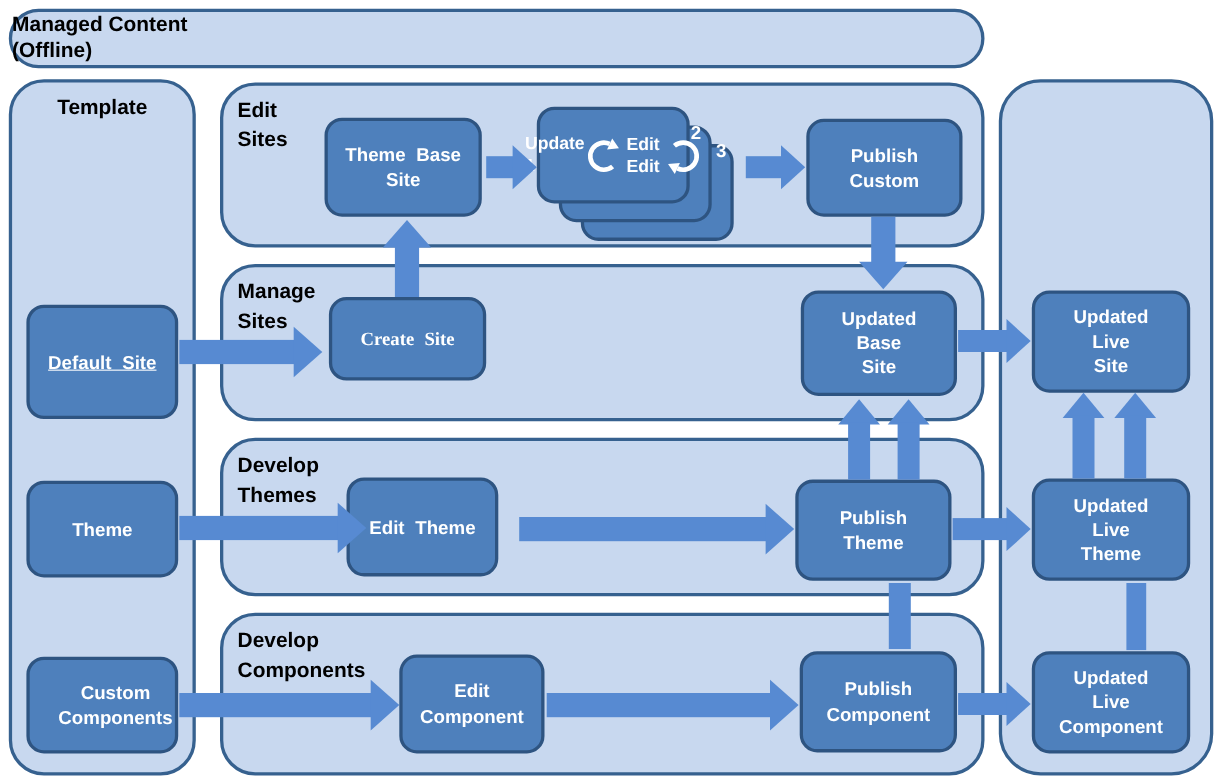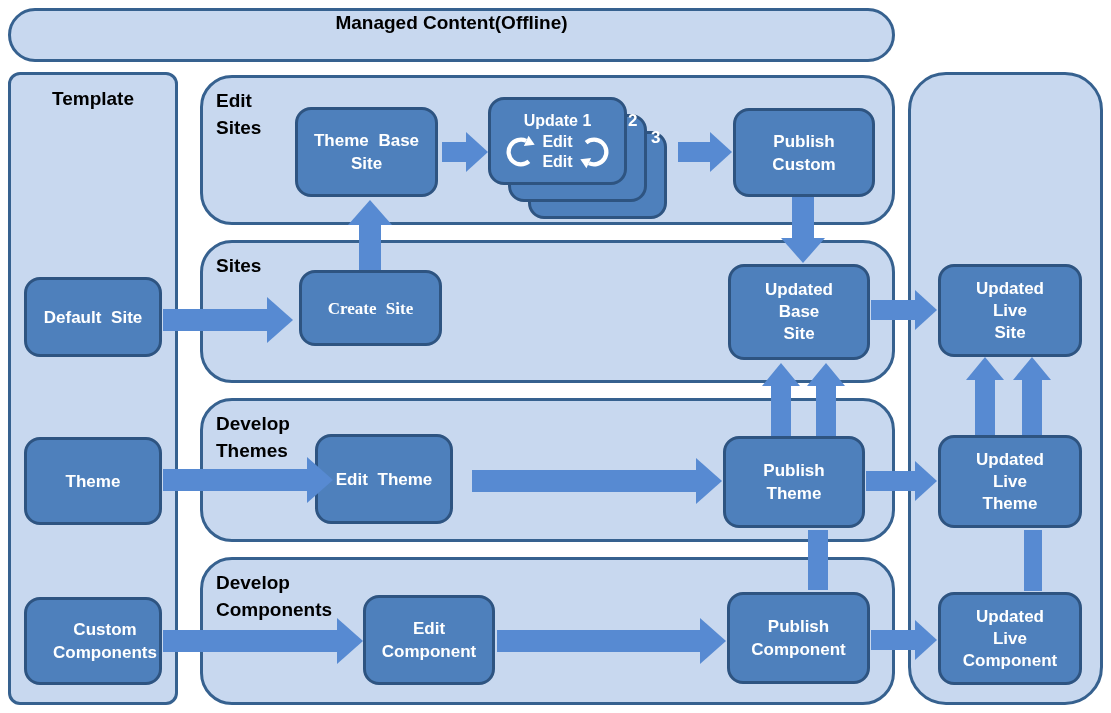--- a/index.html
+++ b/index.html
@@ -13,28 +13,28 @@
   }
   html,body{margin:0;padding:0;background:#fff;}
   .canvas{
     position:relative;width:1111px;height:713px;background:#fff;overflow:hidden;
     font-family:"Liberation Sans","DejaVu Sans",sans-serif;
   }
   
   .pill{
     position:absolute;box-sizing:border-box;
     background:var(--panel-fill);border:3px solid var(--panel-border);
-    border-radius:28px;display:flex;flex-direction:row;justify-content:center;
+    border-radius:28px;display:flex;flex-direction:column;justify-content:center;
     text-align:left;color:var(--text-dark);font-weight:bold;font-size:19px;line-height:24px;
   }
   
   .panel{
     position:absolute;box-sizing:border-box;
     background:var(--panel-fill);border:3px solid var(--panel-border);
-    border-radius:12px;
+    border-radius:32px;
   }
   .section{
     position:absolute;box-sizing:border-box;
     background:var(--panel-fill);border:3px solid var(--panel-border);
     border-radius:32px;
   }
   .panel-title{
     text-align:center;padding-top:13px;font-weight:bold;font-size:19px;color:var(--text-dark);
     word-spacing:2px;
   }
@@ -50,21 +50,21 @@
     word-spacing:5px;
   }
   .node span{display:block;}
   
   .card{
     position:absolute;box-sizing:border-box;
     background:var(--node-fill);border:3px solid var(--node-border);border-radius:16px;
   }
   .card.back2{z-index:2;}
   .card.back3{z-index:1;}
-  .card.front{z-index:3;display:flex;flex-direction:column;align-items:center;justify-content:center;
+  .card.front{z-index:3;display:flex;flex-direction:row;align-items:center;justify-content:center;
     color:var(--text-light);font-weight:bold;font-size:16px;line-height:20px;}
   .card-row{display:flex;align-items:center;gap:4px;margin-top:1px;}
   .card-mid{display:flex;flex-direction:column;align-items:center;}
   .stack-num{
     position:absolute;z-index:3;color:var(--text-light);font-weight:bold;font-size:17px;
   }
   .cycle{width:34px;height:40px;}
   .cycle.rot{transform:rotate(180deg);}
   
   .ha{position:absolute;height:46px;z-index:5;}
@@ -108,37 +108,38 @@
   <div class="panel" style="left:908px;top:72px;width:195px;height:633px;border-radius:38px;"></div>
 
   <div class="section" style="left:200px;top:75px;width:695px;height:150px;">
     <div class="section-label">
       <div>Edit</div>
       <div>Sites</div>
     </div>
   </div>
   <div class="section" style="left:200px;top:240px;width:695px;height:143px;">
     <div class="section-label">
+      <div>Manage</div>
       <div>Sites</div>
     </div>
   </div>
   <div class="section" style="left:200px;top:398px;width:695px;height:144px;">
     <div class="section-label">
       <div>Develop</div>
       <div>Themes</div>
     </div>
   </div>
   <div class="section" style="left:200px;top:557px;width:695px;height:148px;">
     <div class="section-label">
       <div>Develop</div>
       <div>Components</div>
     </div>
   </div>
 
-  <div class="node" style="left:24px;top:277px;width:138px;height:80px;">
+  <div class="node" style="left:24px;top:277px;width:138px;height:104px;text-decoration:underline;">
     <span>Default Site</span>
   </div>
   <div class="node" style="left:24px;top:437px;width:138px;height:88px;">
     <span>Theme</span>
   </div>
   <div class="node" style="left:24px;top:597px;width:138px;height:88px;padding-left:24px;">
     <span>Custom</span>
     <span>Components</span>
   </div>
 

